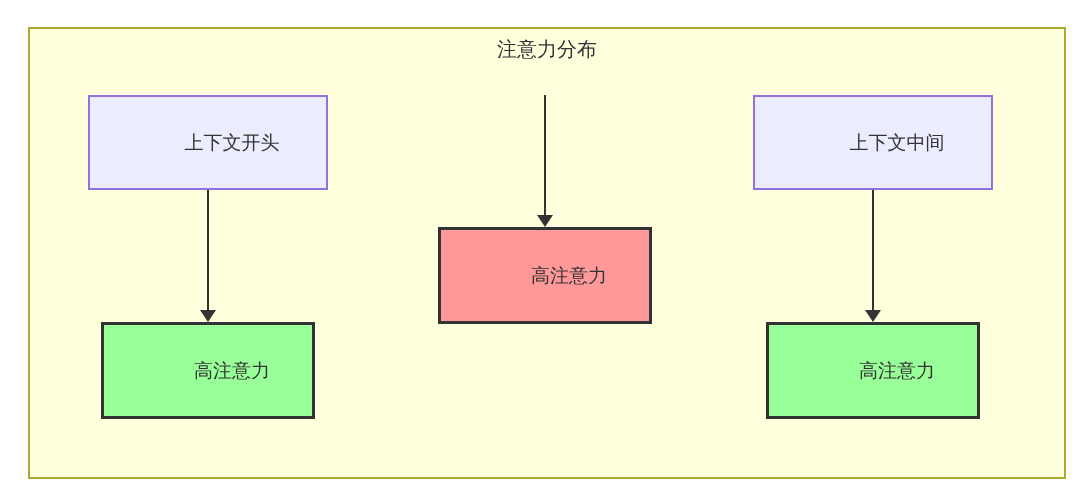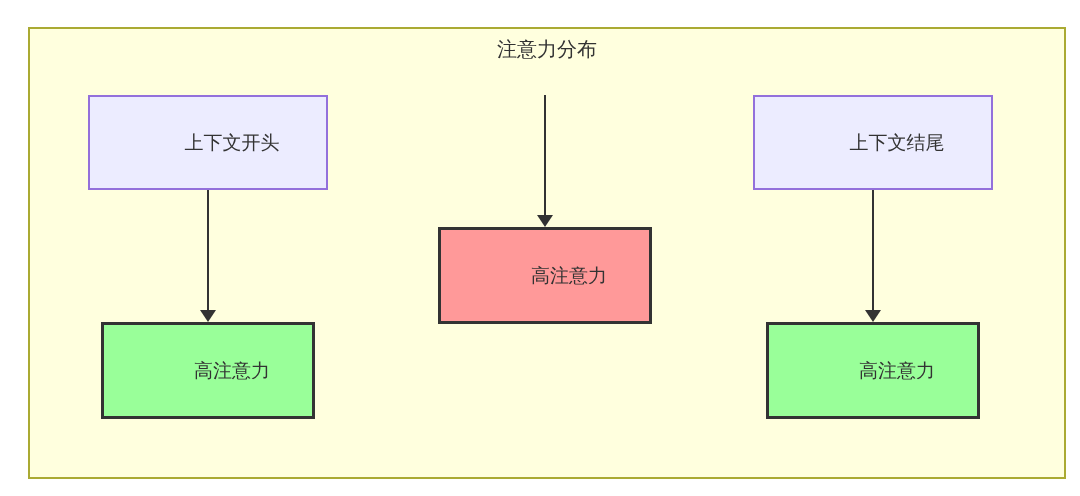--- a/index.html
+++ b/index.html
@@ -114,21 +114,21 @@
         <div class="arrow-line"></div>
         <div class="arrow-head"></div>
       </div>
       <div class="node attention-node low">
         <span>高注意力</span>
       </div>
     </div>
 
     <div class="column c3">
       <div class="node context-node">
-        <span>上下文结尾</span>
+        <span>上下文中间</span>
       </div>
       <div class="arrow">
         <div class="arrow-line"></div>
         <div class="arrow-head"></div>
       </div>
       <div class="node attention-node high">
         <span>高注意力</span>
       </div>
     </div>
 

